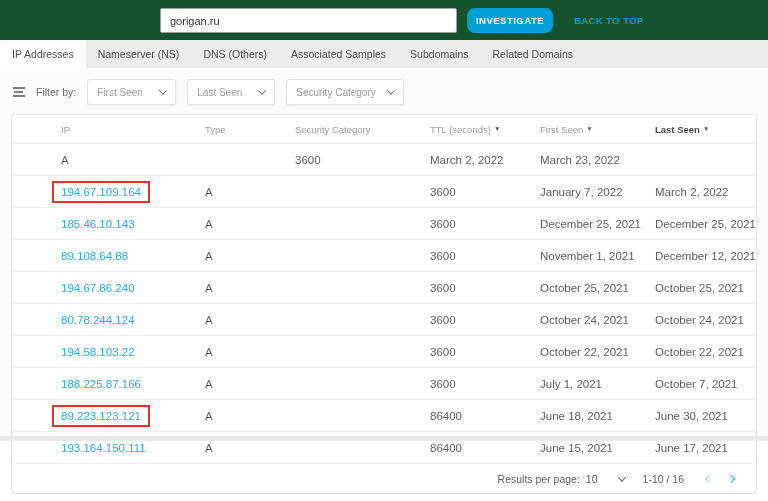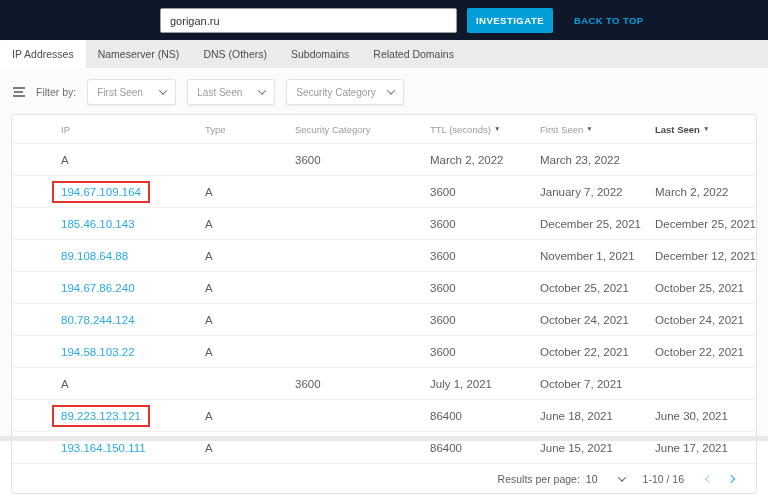--- a/index.html
+++ b/index.html
@@ -2,26 +2,26 @@
 <html style="--accent: #049fd9; --link: #29abe2; --hl: #e5322a;"><head>
 <meta charset="utf-8">
 <style>
   * { margin:0; padding:0; box-sizing:border-box; }
   html,body { width:768px; height:501px; overflow:hidden;
     font-family:"Liberation Sans", sans-serif; background:#fff; }
 
   :root { --accent:#049fd9; --link:#29abe2; --hl:#e5322a; }
 
   
-  .topbar { position:relative; height:40px; background:#0f172a;padding-left:32px; }
+  .topbar { position:relative; height:40px; background:#14532d;padding-left:32px; }
   .search-input { position:absolute; left:160px; top:8px; width:297px; height:25px;
     border:1px solid #9e9e9e; border-radius:2px; padding:0 9px;
     font-size:11px; color:#333; font-family:"Liberation Sans", sans-serif; outline:none; }
   .investigate-btn { position:absolute; left:467px; top:8px; width:86px; height:25px;
-    background:var(--accent); color:#fff; border:none; border-radius:2px;
+    background:var(--accent); color:#fff; border:none; border-radius:8px;
     font-size:9.5px; font-weight:bold; letter-spacing:.5px; cursor:pointer;
     font-family:"Liberation Sans", sans-serif; }
   .back-to-top { position:absolute; left:574px; top:15px; font-size:9.5px; font-weight:bold;
     letter-spacing:.4px; color:var(--accent); cursor:pointer; text-decoration:none; }
 
   
   .tabbar { display:flex; height:28px; background:#ebebeb; }
   .tab { padding:0 12px; line-height:28px; font-size:10.5px; color:#4c4c4c;
     cursor:pointer; white-space:nowrap; }
   .tab.active { background:#fff; border-radius:2px 2px 0 0; }
@@ -79,20 +79,21 @@
 <div class="topbar">
   <input class="search-input" type="text" value="gorigan.ru" style="">
   <button class="investigate-btn">INVESTIGATE</button>
   <a class="back-to-top">BACK TO TOP</a>
 </div>
 
 <div class="tabbar">
   <div class="tab active">IP Addresses</div>
   <div class="tab">Nameserver (NS)</div>
   <div class="tab">DNS (Others)</div>
+  <div class="tab">Associated Samples</div>
   <div class="tab">Subdomains</div>
   <div class="tab">Related Domains</div>
 </div>
 
 <div class="content">
 
   <div class="filter-row">
     <span class="filter-icon">
         <i></i>
         <i></i>
@@ -208,20 +209,23 @@
       <span class="ip-link">194.58.103.22</span>
     </div>
     <div class="cell">A</div>
     <div class="cell"></div>
     <div class="cell">3600</div>
     <div class="cell">October 22, 2021</div>
     <div class="cell">October 22, 2021</div>
   </div>
 
   <div class="grid-row data-row">
+    <div class="cell">
+      <span class="ip-link">188.225.87.166</span>
+    </div>
     <div class="cell">A</div>
     <div class="cell"></div>
     <div class="cell">3600</div>
     <div class="cell">July 1, 2021</div>
     <div class="cell">October 7, 2021</div>
   </div>
 
   <div class="grid-row data-row">
     <div class="cell">
       <span class="ip-link highlighted">89.223.123.121</span>

